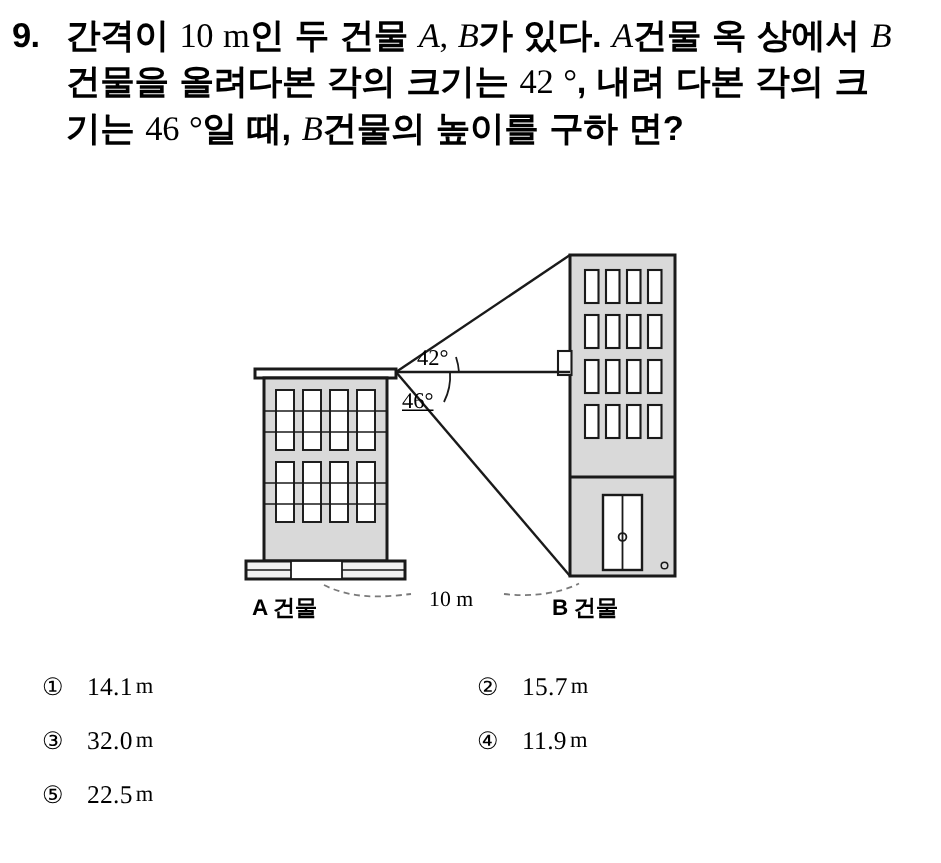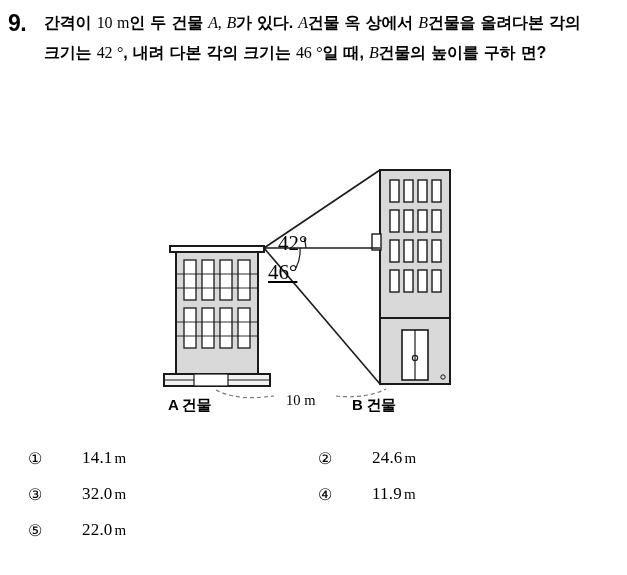--- a/index.html
+++ b/index.html
@@ -30,21 +30,21 @@
     font-family: "Liberation Sans", sans-serif;
     font-weight: bold;
     font-size: 23px;
     letter-spacing: -0.5px;
   }
   .q-body {
     margin-left: 44px;
     margin-right: 32px;
     font-family: "Liberation Sans", sans-serif;
     font-weight: bold;
-    font-size: 16px;
+    font-size: 23px;
     line-height: 30px;
     letter-spacing: -0.2px;
     word-spacing: 1px;
   }
   .serif {
     font-family: "Liberation Serif", serif;
     font-weight: normal;
     font-style: italic;
   }
   .num {
@@ -64,26 +64,26 @@
   .figure svg { display: block; }
 
   .fig-label {
     position: absolute;
     font-family: "Liberation Sans", sans-serif;
     font-size: 15px;
     font-weight: bold;
     letter-spacing: -0.3px;
   }
   .fig-label.a { left: 18px; top: 238px; text-align: center; }
-  .fig-label.b { left: 202px; top: 238px; }
+  .fig-label.b { left: 218px; top: 238px; }
 
   .angle-label {
     position: absolute;
     font-family: "Liberation Serif", serif;
-    font-size: 21px;
+    font-size: 15px;
   }
   .angle-label.up   { left: 128px; top: 73px; }
   .angle-label.down { left: 118px; top: 102px; text-decoration: underline; }
 
   .dist-label {
     position: absolute;
     left: 136px;
     top: 234px;
     font-family: "Liberation Serif", serif;
     font-size: 14.5px;
@@ -106,21 +106,21 @@
     font-family: "Liberation Serif", serif;
     font-size: 17px;
     display: flex;
     align-items: center;
   }
   .choice .mark {
     display: inline-block;
     width: 30px;
     font-size: 16px;
   }
-  .choice .txt { letter-spacing: 0.2px; margin-left: 24px; }
+  .choice .txt { letter-spacing: 0.2px; }
   .unit { font-size: 15px; padding-left: 2px; }
 </style>
 </head>
 <body>
 
 <div class="question">
   <div class="q-number">9.</div>
   <div class="q-body">
     <span><span>간격이 </span><span class="num">10 m</span><span>인 두 건물 </span><span class="serif">A</span><span class="num">, </span><span class="serif">B</span><span>가 있다. </span><span class="serif">A</span><span>건물 옥</span></span>
     <span><span>상에서 </span><span class="serif">B</span><span>건물을 올려다본 각의 크기는 </span><span class="num">42 °</span><span>, 내려</span></span>
@@ -222,36 +222,36 @@
 
 <div class="choices">
   <div class="choice-row">
     <div class="choice">
       <span class="mark">①</span>
       <span class="txt">14.1</span>
       <span class="unit">m</span>
     </div>
     <div class="choice">
       <span class="mark">②</span>
-      <span class="txt">24.6</span>
+      <span class="txt">15.7</span>
       <span class="unit">m</span>
     </div>
   </div>
   <div class="choice-row">
     <div class="choice">
       <span class="mark">③</span>
       <span class="txt">32.0</span>
       <span class="unit">m</span>
     </div>
     <div class="choice">
       <span class="mark">④</span>
       <span class="txt">11.9</span>
       <span class="unit">m</span>
     </div>
   </div>
   <div class="choice-row">
     <div class="choice">
       <span class="mark">⑤</span>
-      <span class="txt">22.0</span>
+      <span class="txt">22.5</span>
       <span class="unit">m</span>
     </div>
   </div>
 </div>
 
 </body></html>

